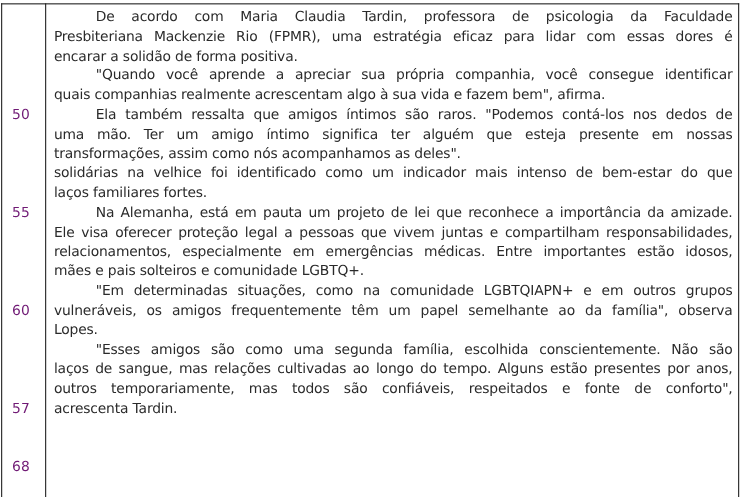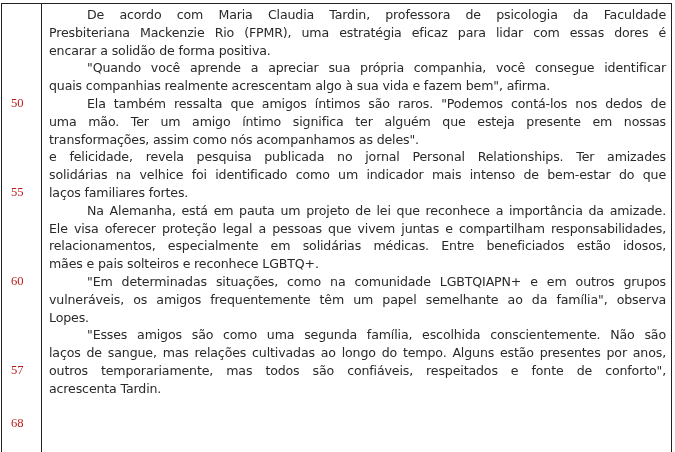--- a/index.html
+++ b/index.html
@@ -38,22 +38,21 @@
       position: absolute;
       left: 0;
       top: 6px;
       width: 41px;
     }
     .num {
       position: absolute;
       left: 11px;
       font-size: 12.6px;
       line-height: 17.8px;
-      color: #b91c1c;
-      font-family: Liberation Serif, serif;
+      color: #701a75;
     }
     .text {
       position: absolute;
       left: 49px;
       top: 6px;
       width: 617px;
       font-size: 12.6px;
       line-height: 17.8px;
       letter-spacing: -0.15px;
     }
@@ -87,27 +86,26 @@
 
 <div class="text">
   <span class="line indent">De acordo com Maria Claudia Tardin, professora de psicologia da Faculdade</span>
   <span class="line">Presbiteriana Mackenzie Rio (FPMR), uma estratégia eficaz para lidar com essas dores é</span>
   <span class="line last">encarar a solidão de forma positiva.</span>
   <span class="line indent">"Quando você aprende a apreciar sua própria companhia, você consegue identificar</span>
   <span class="line last">quais companhias realmente acrescentam algo à sua vida e fazem bem", afirma.</span>
   <span class="line indent">Ela também ressalta que amigos íntimos são raros. "Podemos contá-los nos dedos de</span>
   <span class="line">uma mão. Ter um amigo íntimo significa ter alguém que esteja presente em nossas</span>
   <span class="line last">transformações, assim como nós acompanhamos as deles".</span>
-  <span class="line">e felicidade, revela pesquisa publicada no jornal Personal Relationships. Ter amizades</span>
   <span class="line">solidárias na velhice foi identificado como um indicador mais intenso de bem-estar do que</span>
   <span class="line last">laços familiares fortes.</span>
   <span class="line indent">Na Alemanha, está em pauta um projeto de lei que reconhece a importância da amizade.</span>
   <span class="line">Ele visa oferecer proteção legal a pessoas que vivem juntas e compartilham responsabilidades,</span>
-  <span class="line">relacionamentos, especialmente em solidárias médicas. Entre beneficiados estão idosos,</span>
-  <span class="line last">mães e pais solteiros e reconhece LGBTQ+.</span>
+  <span class="line">relacionamentos, especialmente em emergências médicas. Entre importantes estão idosos,</span>
+  <span class="line last">mães e pais solteiros e comunidade LGBTQ+.</span>
   <span class="line indent">"Em determinadas situações, como na comunidade LGBTQIAPN+ e em outros grupos</span>
   <span class="line">vulneráveis, os amigos frequentemente têm um papel semelhante ao da família", observa</span>
   <span class="line last">Lopes.</span>
   <span class="line indent">"Esses amigos são como uma segunda família, escolhida conscientemente. Não são</span>
   <span class="line">laços de sangue, mas relações cultivadas ao longo do tempo. Alguns estão presentes por anos,</span>
   <span class="line">outros temporariamente, mas todos são confiáveis, respeitados e fonte de conforto",</span>
   <span class="line last">acrescenta Tardin.</span>
 </div>
 
 </body></html>

